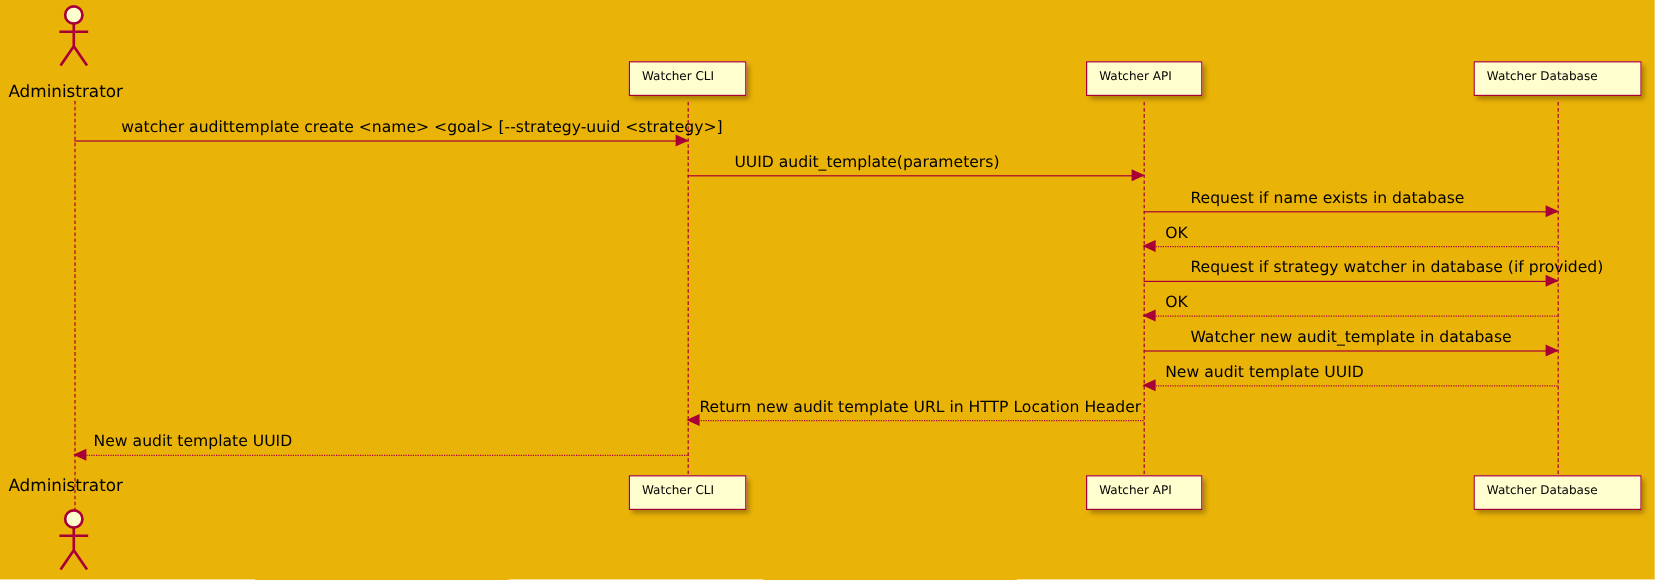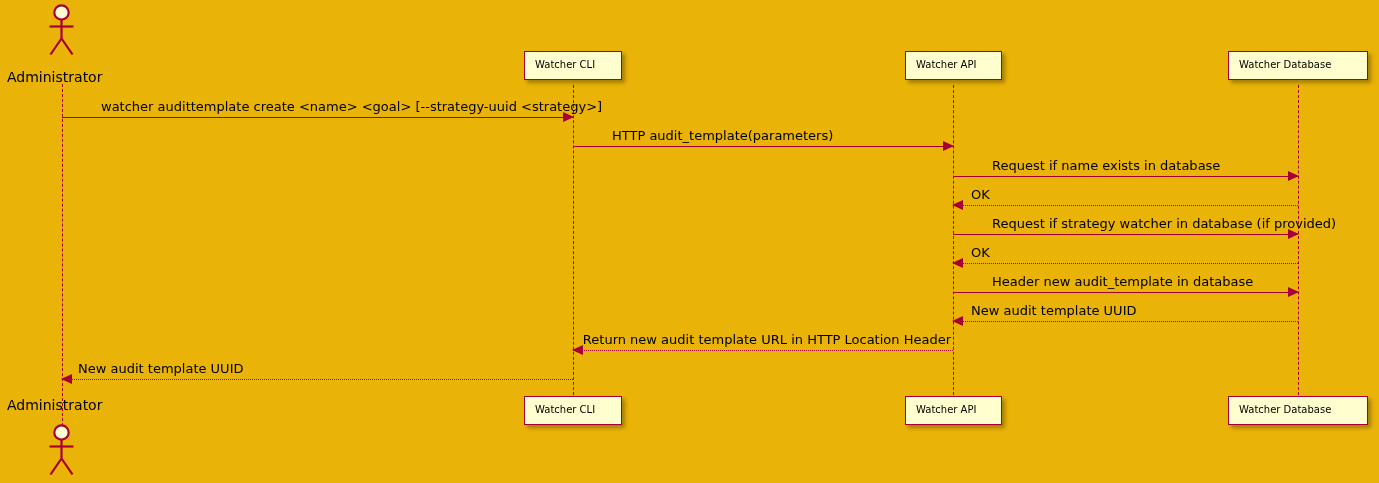--- a/index.html
+++ b/index.html
@@ -132,21 +132,21 @@
 
   <div class="msg" style="left:62px; width:511px; top:117px;">
     <div class="line"></div>
     <div class="arrowhead right"></div>
     <div class="label lbl-left">watcher audittemplate create &lt;name&gt; &lt;goal&gt; [--strategy-uuid &lt;strategy&gt;]</div>
   </div>
 
   <div class="msg" style="left:573px; width:380px; top:146px;">
     <div class="line"></div>
     <div class="arrowhead right"></div>
-    <div class="label lbl-left">HTTP audit_template(parameters)</div>
+    <div class="label lbl-left">UUID audit_template(parameters)</div>
   </div>
 
   <div class="msg" style="left:953px; width:345px; top:176px;">
     <div class="line"></div>
     <div class="arrowhead right"></div>
     <div class="label lbl-left">Request if name exists in database</div>
   </div>
 
   <div class="msg dotted" style="left:953px; width:345px; top:205px;">
     <div class="line"></div>
@@ -162,21 +162,21 @@
 
   <div class="msg dotted" style="left:953px; width:345px; top:263px;">
     <div class="line"></div>
     <div class="arrowhead left"></div>
     <div class="label" style="left:18px;">OK</div>
   </div>
 
   <div class="msg" style="left:953px; width:345px; top:292px;">
     <div class="line"></div>
     <div class="arrowhead right"></div>
-    <div class="label lbl-left">Header new audit_template in database</div>
+    <div class="label lbl-left">Watcher new audit_template in database</div>
   </div>
 
   <div class="msg dotted" style="left:953px; width:345px; top:321px;">
     <div class="line"></div>
     <div class="arrowhead left"></div>
     <div class="label" style="left:18px;">New audit template UUID</div>
   </div>
 
   <div class="msg dotted" style="left:573px; width:380px; top:350px;">
     <div class="line"></div>

